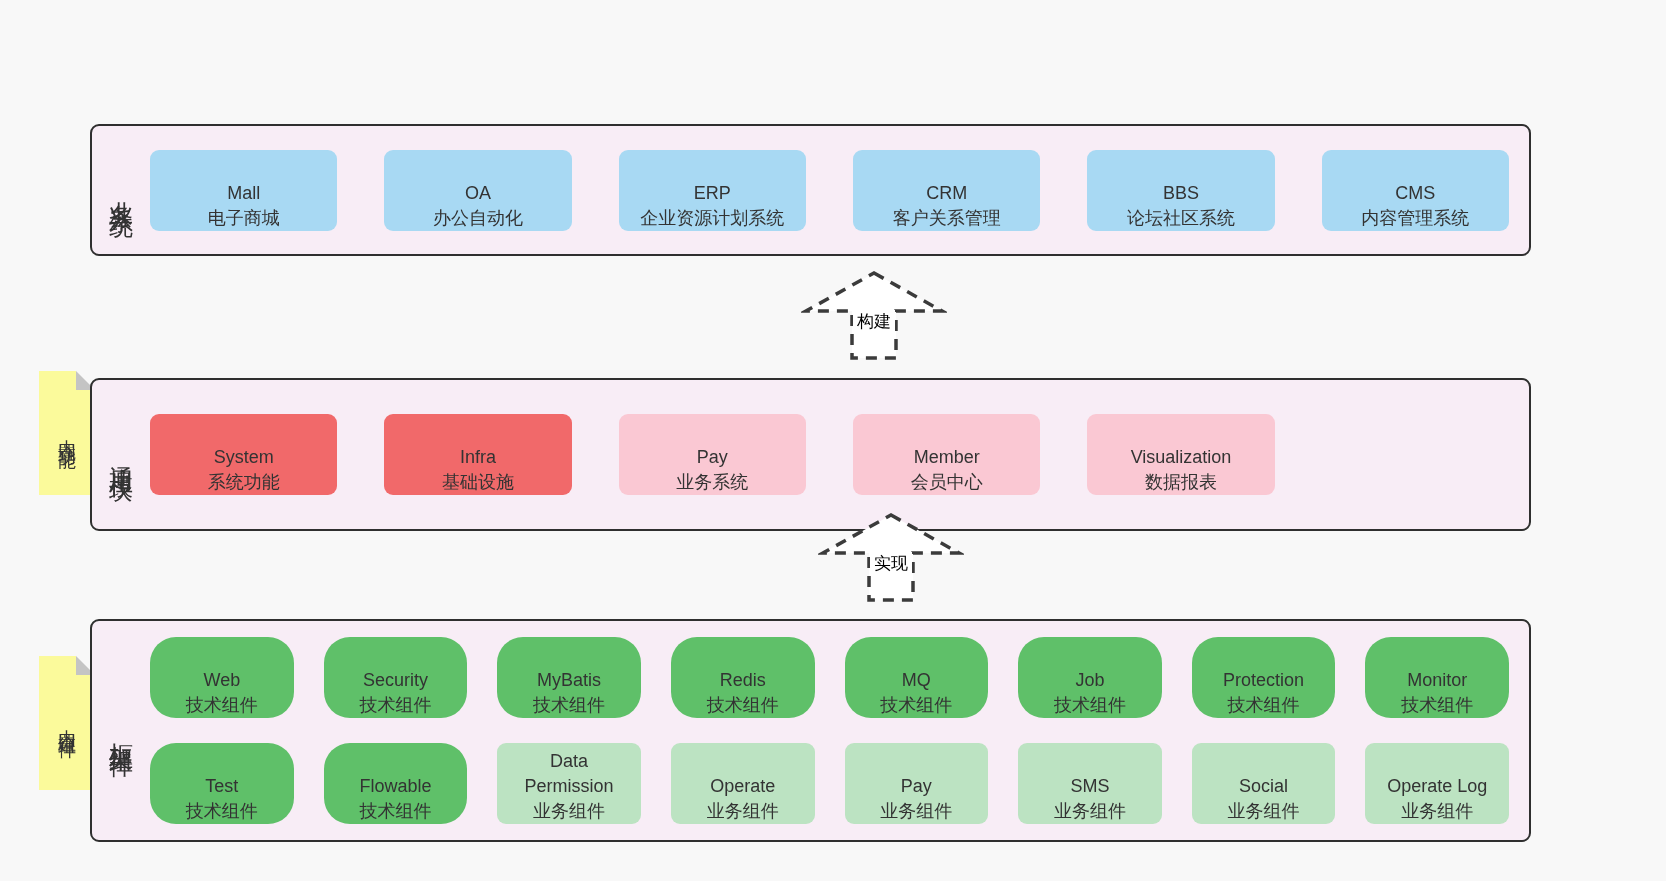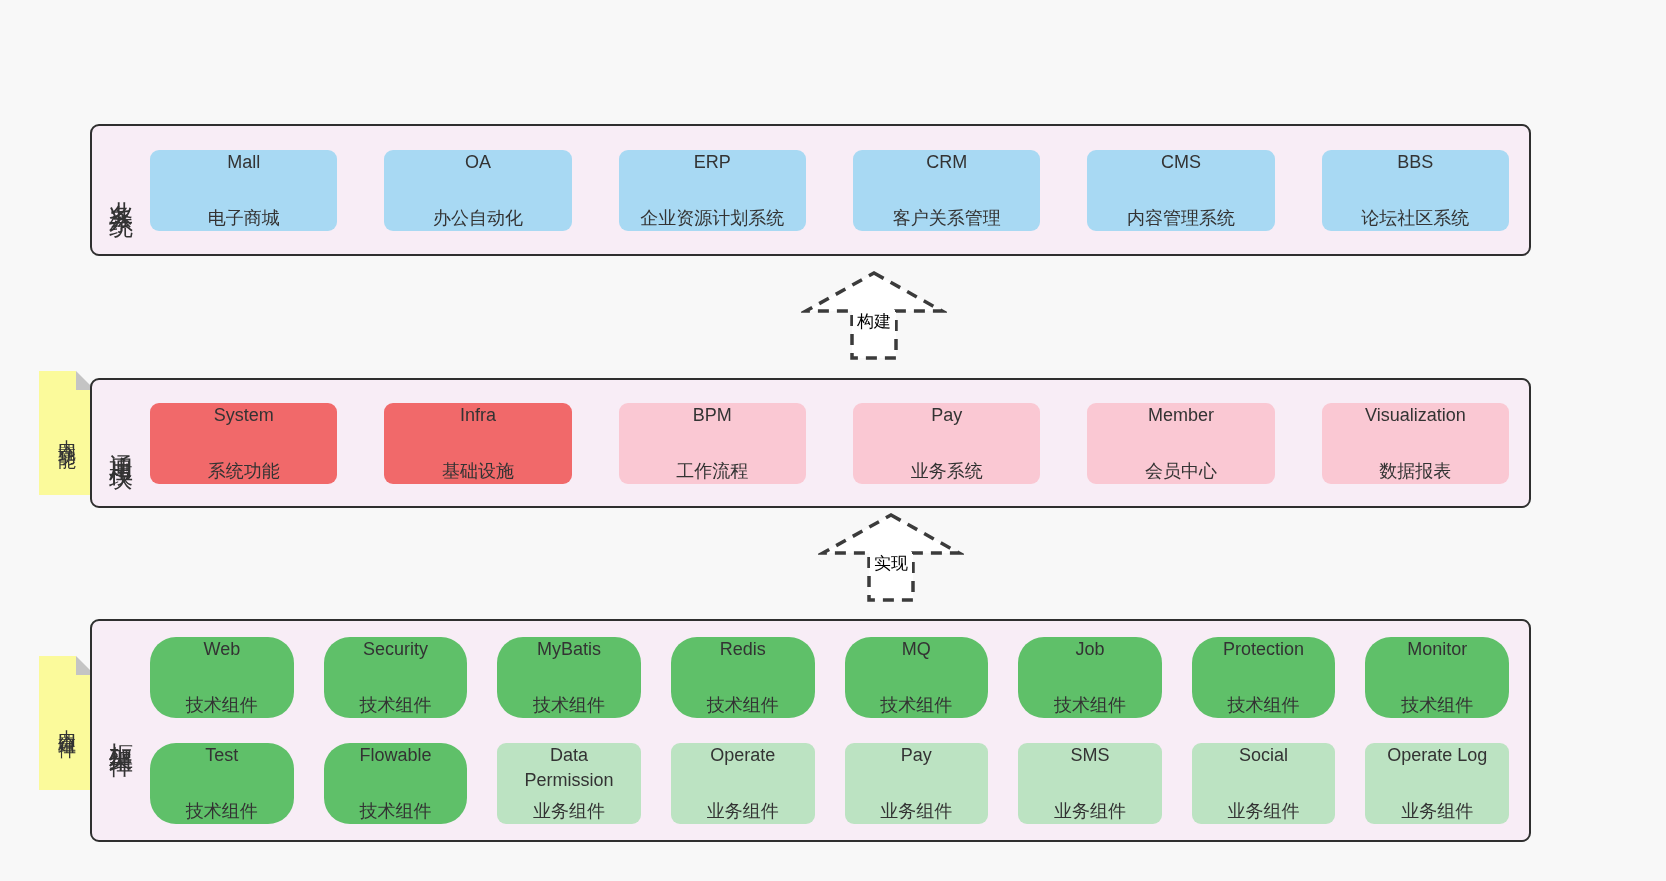--- a/index.html
+++ b/index.html
@@ -15,34 +15,34 @@
     position:relative;overflow:hidden;background:var(--page-bg);
     color:var(--text);font-family:"Liberation Sans","DejaVu Sans",sans-serif;
   }
   
   .band{
     position:absolute;left:90px;width:1441px;z-index:2;
     background:var(--band-bg);border:2px solid var(--band-border);
     border-radius:9px;display:flex;
   }
   #band-business{top:124px;height:132px;}
-  #band-modules{top:378px;height:130px;}
+  #band-modules{top:378px;height:153px;}
   #band-framework{top:619px;height:223px;}
   .band-label{flex:0 0 58px;display:flex;align-items:center;justify-content:center;}
   .band-label span{
     writing-mode:vertical-rl;text-orientation:upright;
     font-size:24px;letter-spacing:4px;color:#333;
   }
   .band-boxes{flex:1;display:grid;align-content:center;padding-right:20px;}
   .cols-6{grid-template-columns:repeat(6,1fr);gap:47px;}
   .cols-8{grid-template-columns:repeat(8,1fr);gap:25px 30px;}
   
   .box{
     height:81px;border-radius:9px;display:flex;flex-direction:column;
-    align-items:center;justify-content:space-between;text-align:center;
+    align-items:center;justify-content:flex-end;text-align:center;
     font-size:18px;line-height:25px;color:#333;
   }
   .box.blue{background:var(--box-blue);}
   .box.red{background:var(--box-red);}
   .box.pink{background:var(--box-pink);}
   .box.green{background:var(--box-green);border-radius:26px;}
   .box.green-light{background:var(--box-green-light);}
   .box.wrap-name .name{max-width:104px;}
   
   .sticky{
@@ -90,26 +90,26 @@
     </div>
     <div class="box blue">
       <div class="name">ERP</div>
       <div class="sub">企业资源计划系统</div>
     </div>
     <div class="box blue">
       <div class="name">CRM</div>
       <div class="sub">客户关系管理</div>
     </div>
     <div class="box blue">
+      <div class="name">BBS</div>
+      <div class="sub">论坛社区系统</div>
+    </div>
+    <div class="box blue">
       <div class="name">CMS</div>
       <div class="sub">内容管理系统</div>
-    </div>
-    <div class="box blue">
-      <div class="name">BBS</div>
-      <div class="sub">论坛社区系统</div>
     </div>
   </div>
 </section>
 
 <div class="arrow" id="arrow-build">
   <svg width="146" height="92" viewBox="0 0 146 92">
     <path d="M73 3 L141 41 L95 41 L95 88 L51 88 L51 41 L5 41 Z" fill="var(--arrow-fill)" stroke="var(--arrow-stroke)" stroke-width="3.5" stroke-dasharray="11 8" stroke-linejoin="miter"></path>
   </svg>
   <span class="arrow-label">构建</span>
 </div>
@@ -125,24 +125,20 @@
   <div class="band-boxes cols-6">
     <div class="box red">
       <div class="name">System</div>
       <div class="sub">系统功能</div>
     </div>
     <div class="box red">
       <div class="name">Infra</div>
       <div class="sub">基础设施</div>
     </div>
     <div class="box pink">
-      <div class="name">BPM</div>
-      <div class="sub">工作流程</div>
-    </div>
-    <div class="box pink">
       <div class="name">Pay</div>
       <div class="sub">业务系统</div>
     </div>
     <div class="box pink">
       <div class="name">Member</div>
       <div class="sub">会员中心</div>
     </div>
     <div class="box pink">
       <div class="name">Visualization</div>
       <div class="sub">数据报表</div>

